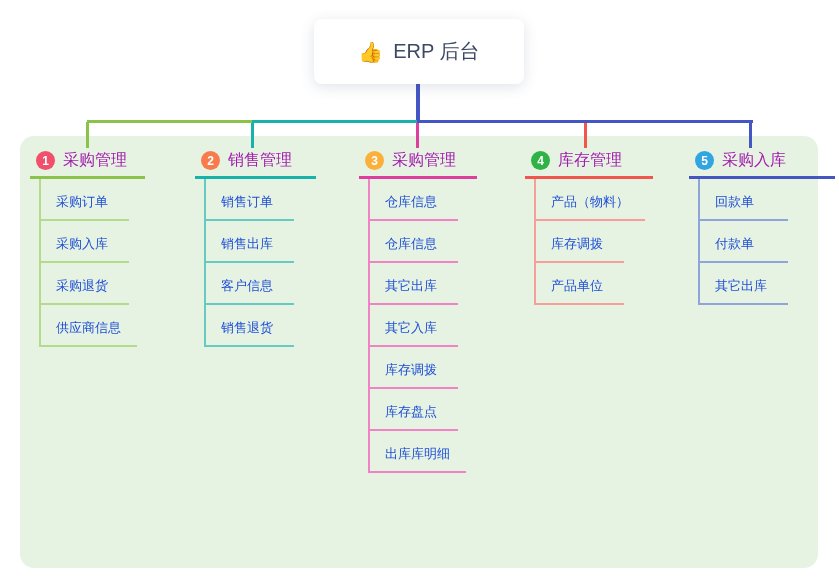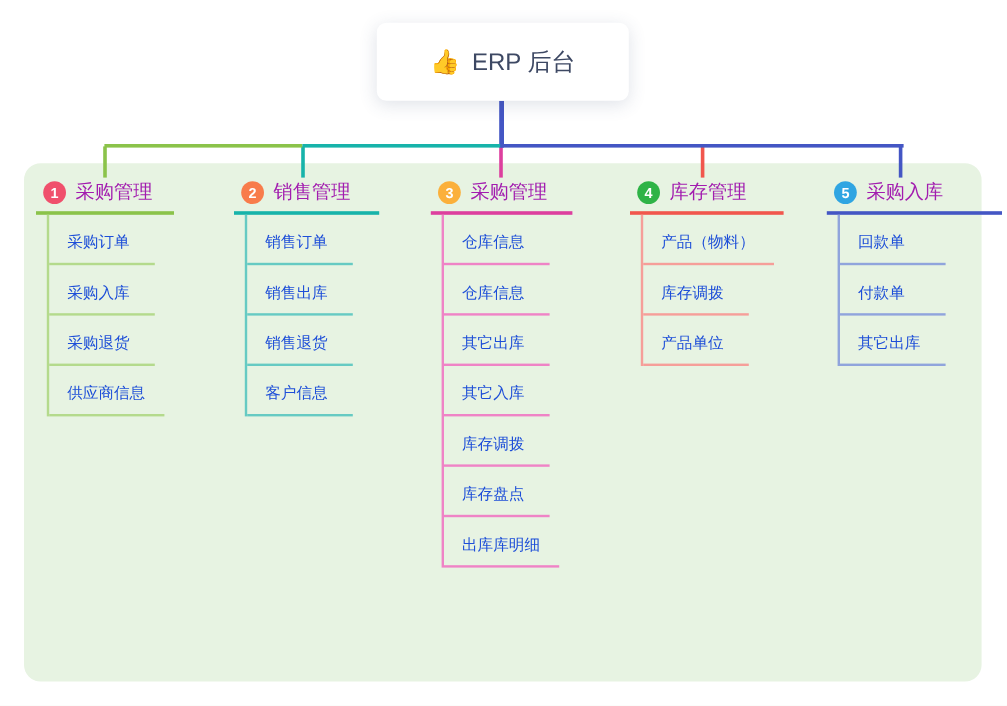--- a/index.html
+++ b/index.html
@@ -76,22 +76,22 @@
         </div>
   </div>
       <div class="branch" style="left: 195px; --line: #17b3aa; --childline: #66cac3;">
     <div class="branch-title" style="width: 121px;">
       <span class="badge" style="background: rgb(248, 124, 75);">2</span>
       <span class="branch-label">销售管理</span>
     </div>
     <div class="children">
           <div class="child">销售订单</div>
           <div class="child">销售出库</div>
+          <div class="child">客户信息</div>
           <div class="child">销售退货</div>
-          <div class="child">客户信息</div>
         </div>
   </div>
       <div class="branch" style="left: 359px; --line: #dd3f9e; --childline: #ef83c6;">
     <div class="branch-title" style="width: 118px;">
       <span class="badge" style="background: rgb(251, 176, 59);">3</span>
       <span class="branch-label">采购管理</span>
     </div>
     <div class="children">
           <div class="child">仓库信息</div>
           <div class="child">仓库信息</div>

